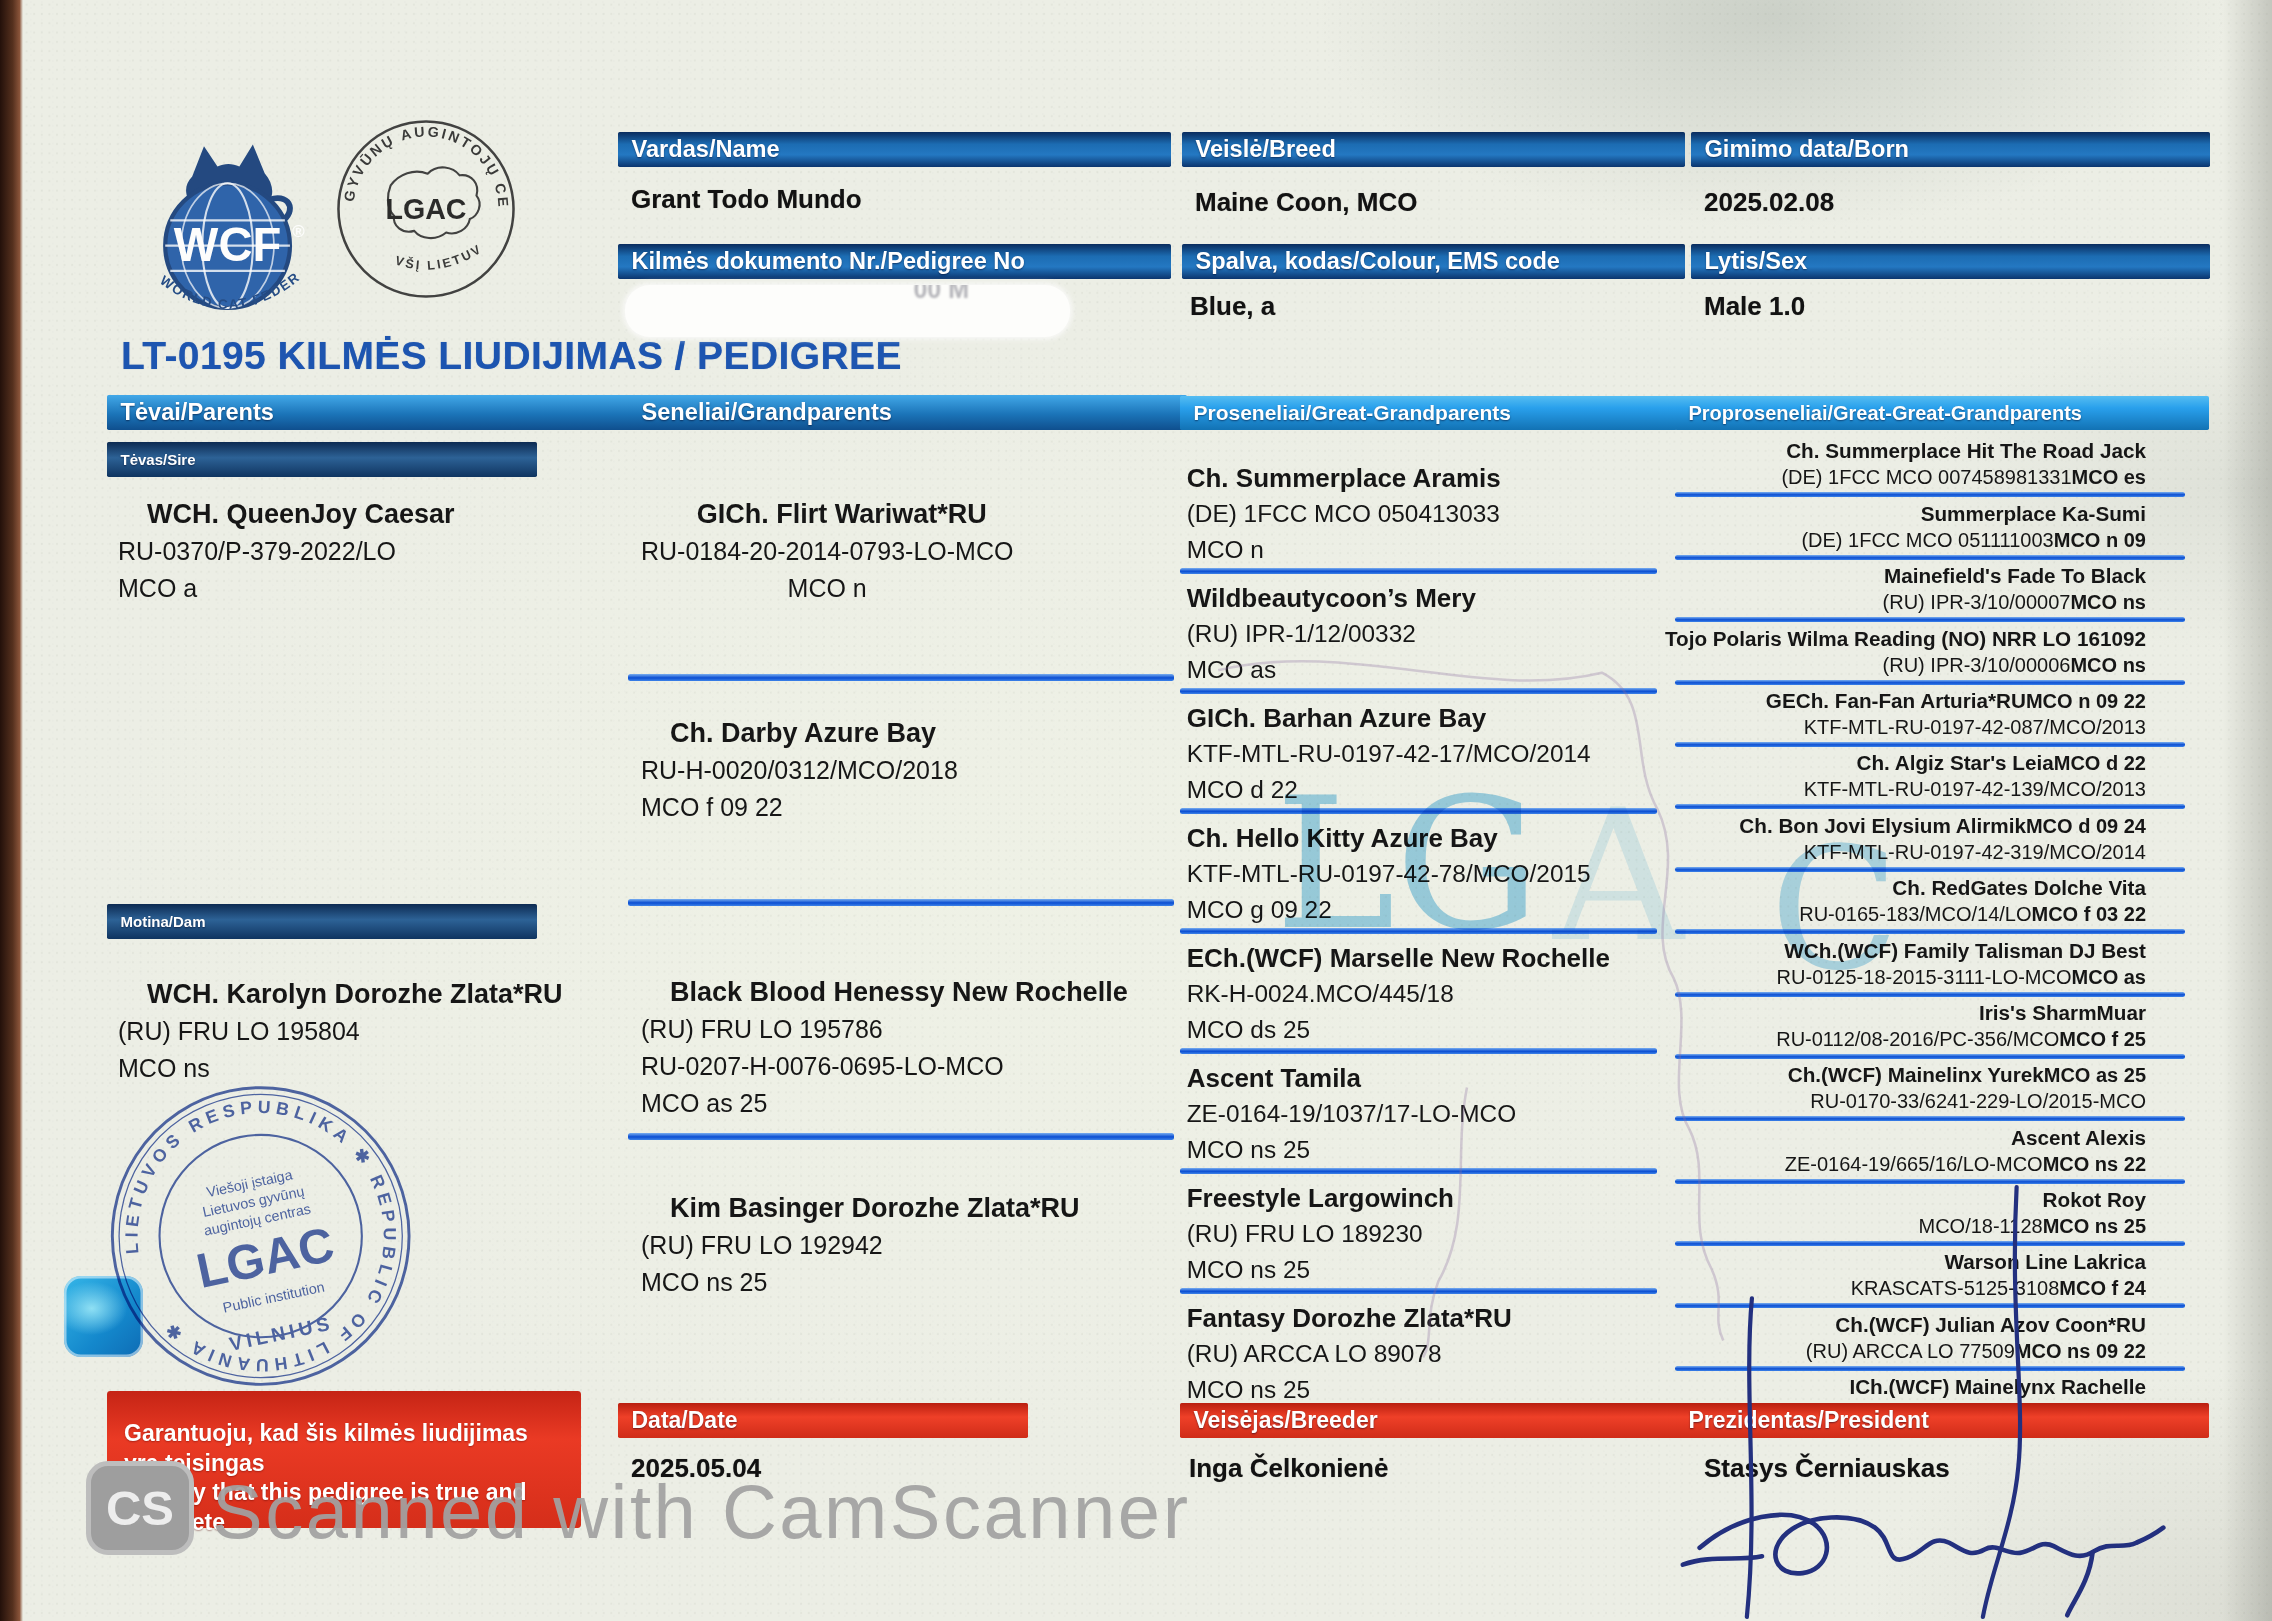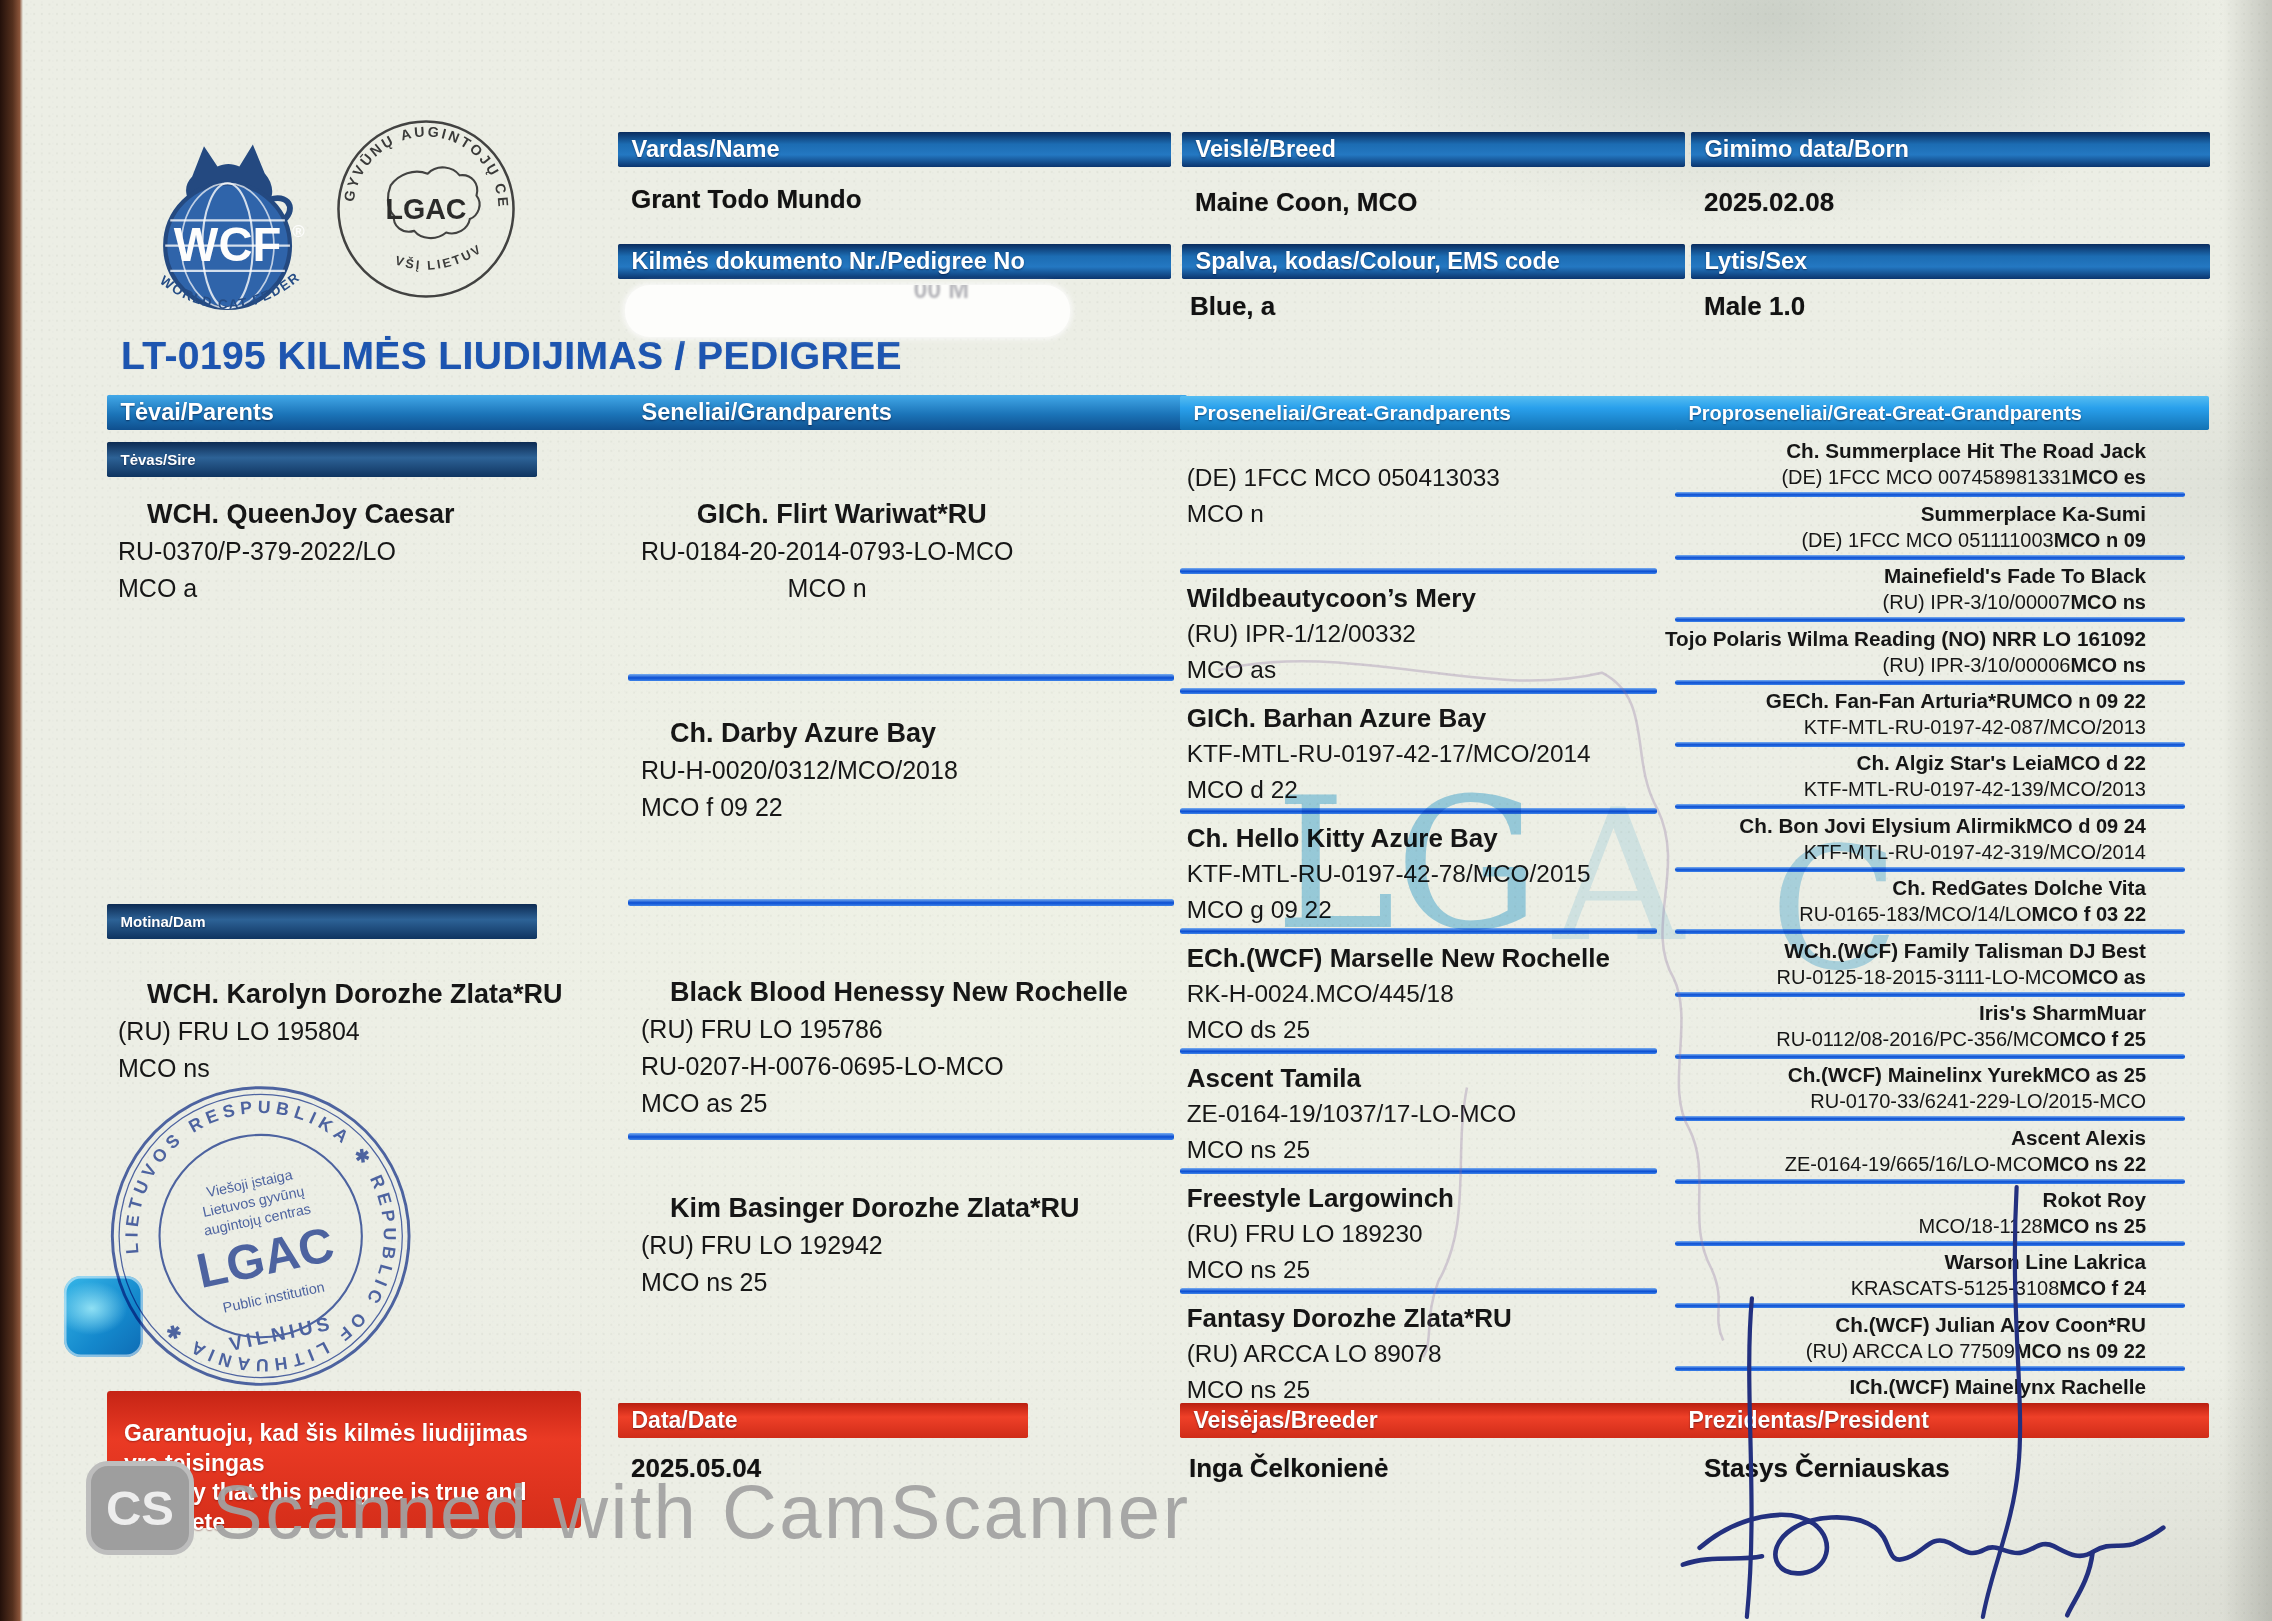--- a/index.html
+++ b/index.html
@@ -213,20 +213,21 @@
         <div class="name-line">Kim Basinger Dorozhe Zlata*RU</div>
         <div class="reg-line">(RU) FRU LO 192942</div>
         <div class="reg-line">MCO ns 25</div>
       </div>
     </div>
   <div class="sep" style="left:628px;top:674px;width:546px"></div>
   <div class="sep" style="left:628px;top:899px;width:546px"></div>
   <div class="sep" style="left:628px;top:1133px;width:546px"></div>
   <div id="col3">
       <div class="col3-entry">
+        <div class="name-line">Ch. Summerplace Aramis</div>
         <div class="reg-line">(DE) 1FCC MCO 050413033</div>
         <div class="reg-line">MCO n</div>
       </div>
       <div class="col3-entry">
         <div class="name-line">Wildbeautycoon’s Mery</div>
         <div class="reg-line">(RU) IPR-1/12/00332</div>
         <div class="reg-line">MCO as</div>
       </div>
       <div class="col3-entry">
         <div class="name-line">GICh. Barhan Azure Bay</div>

